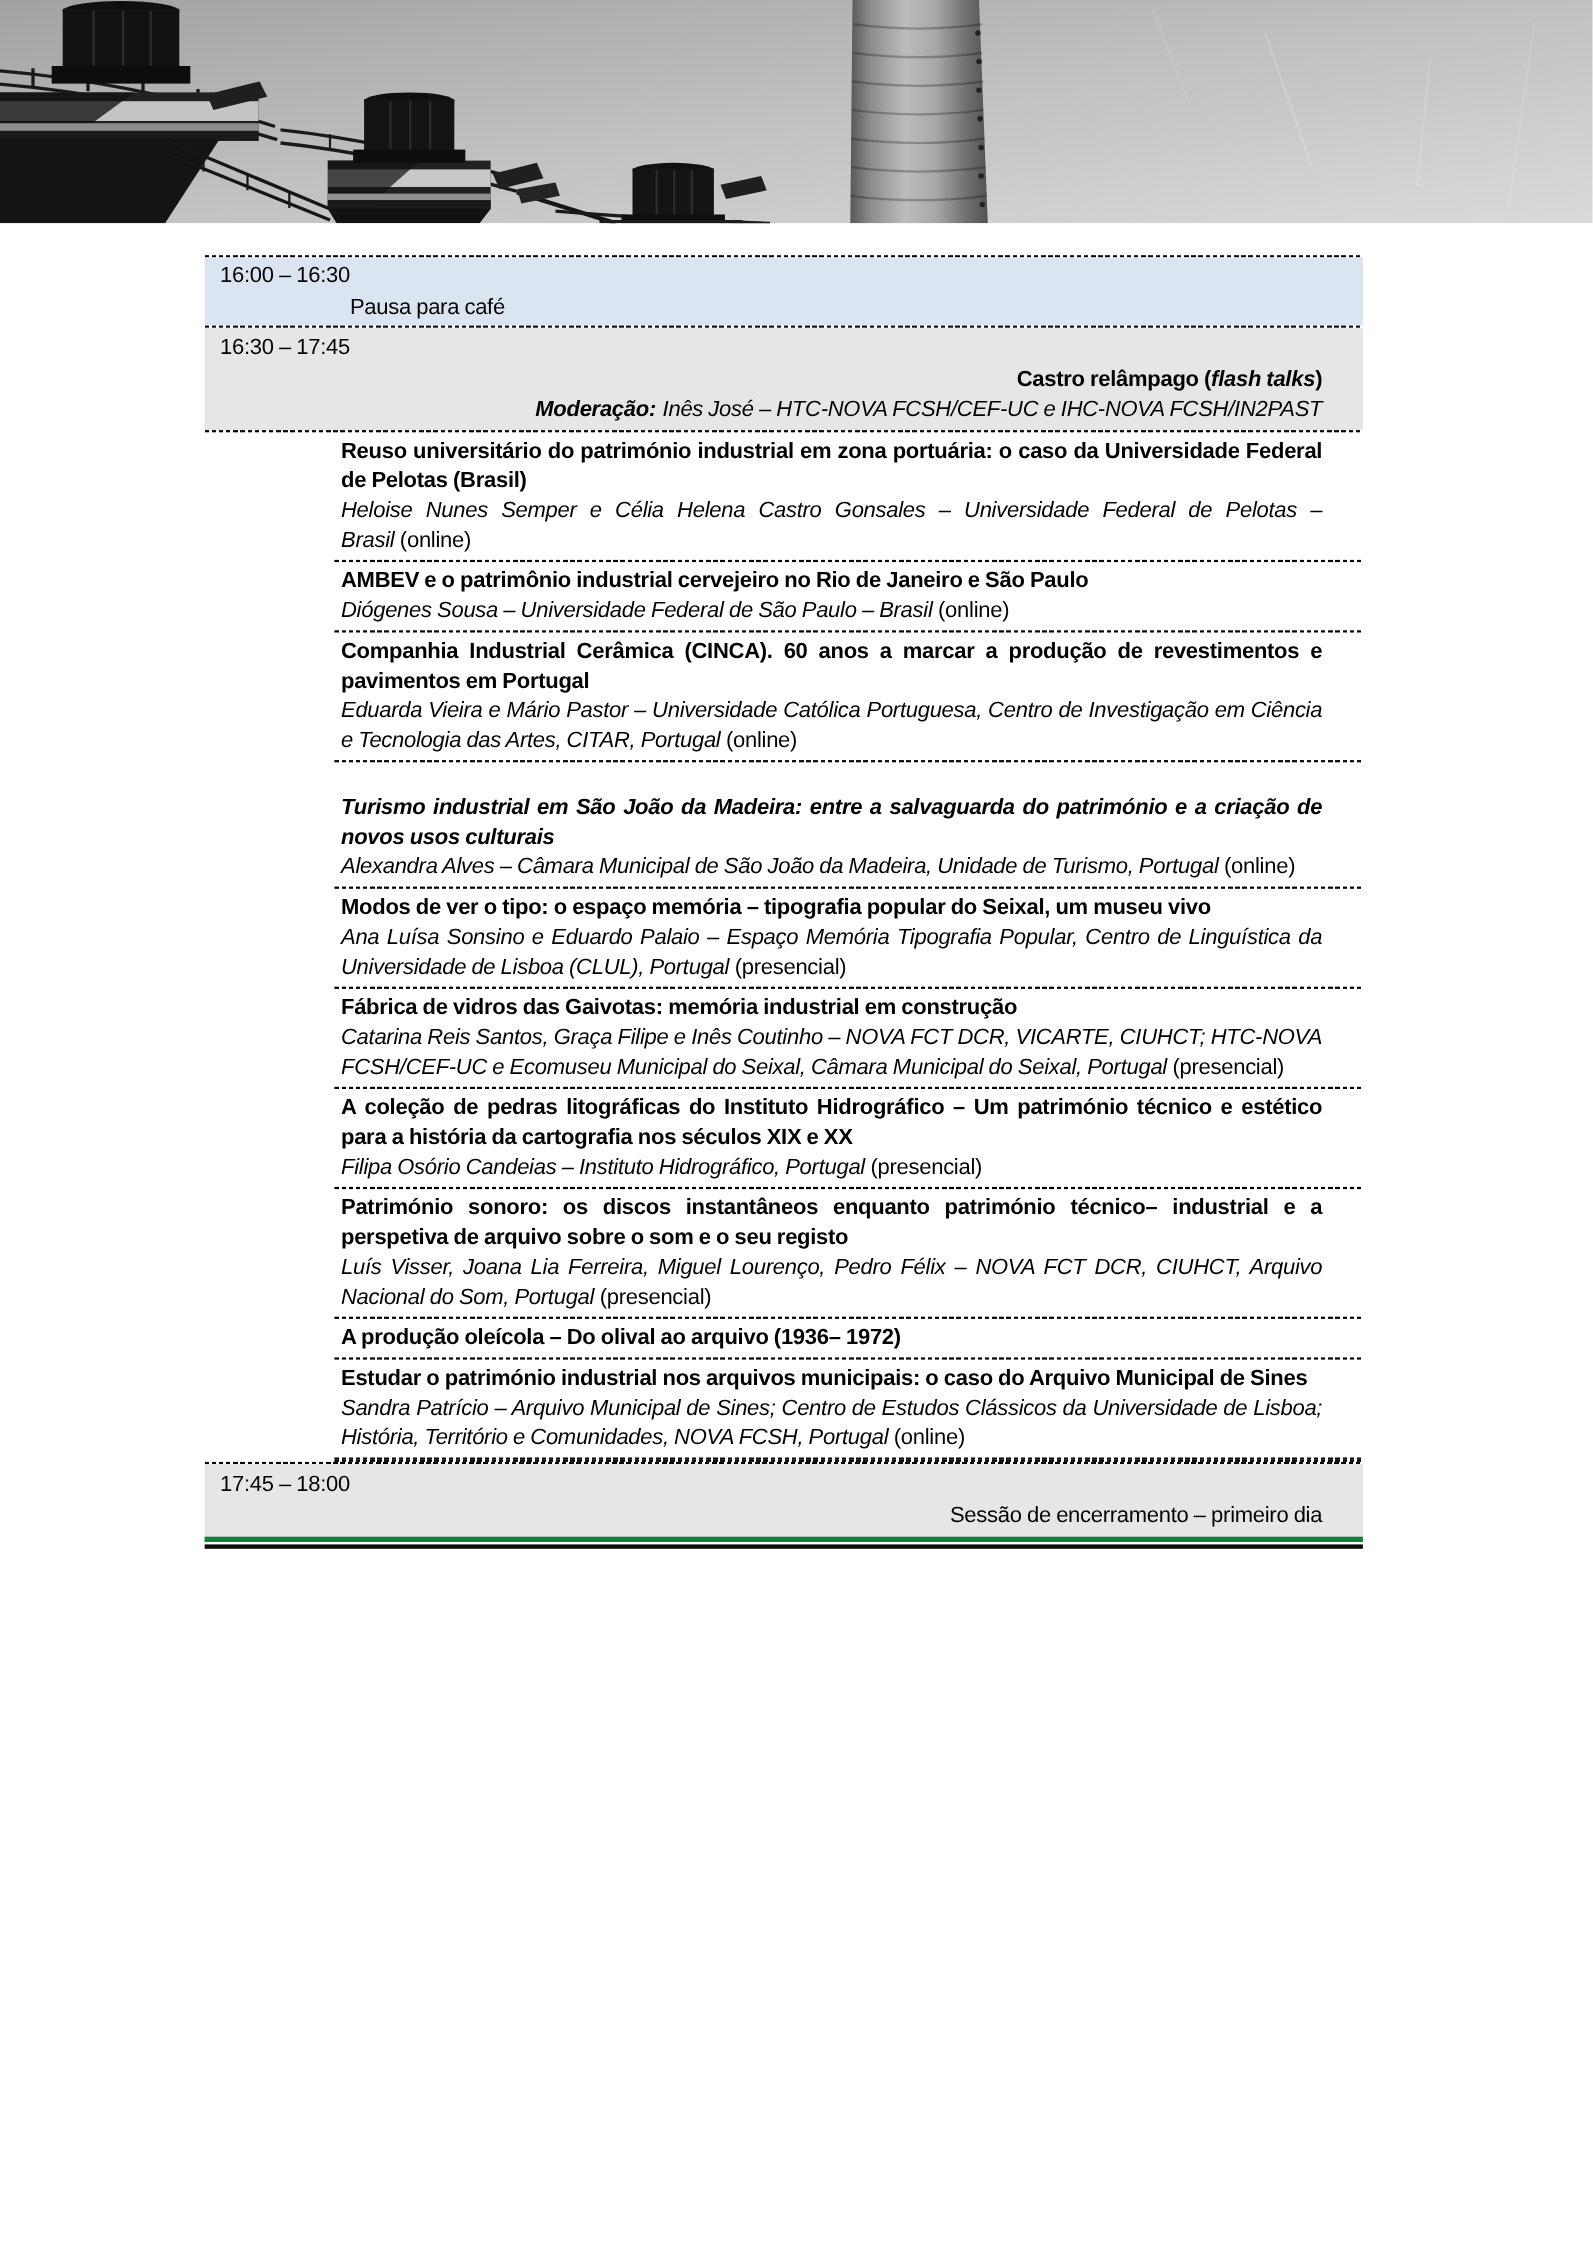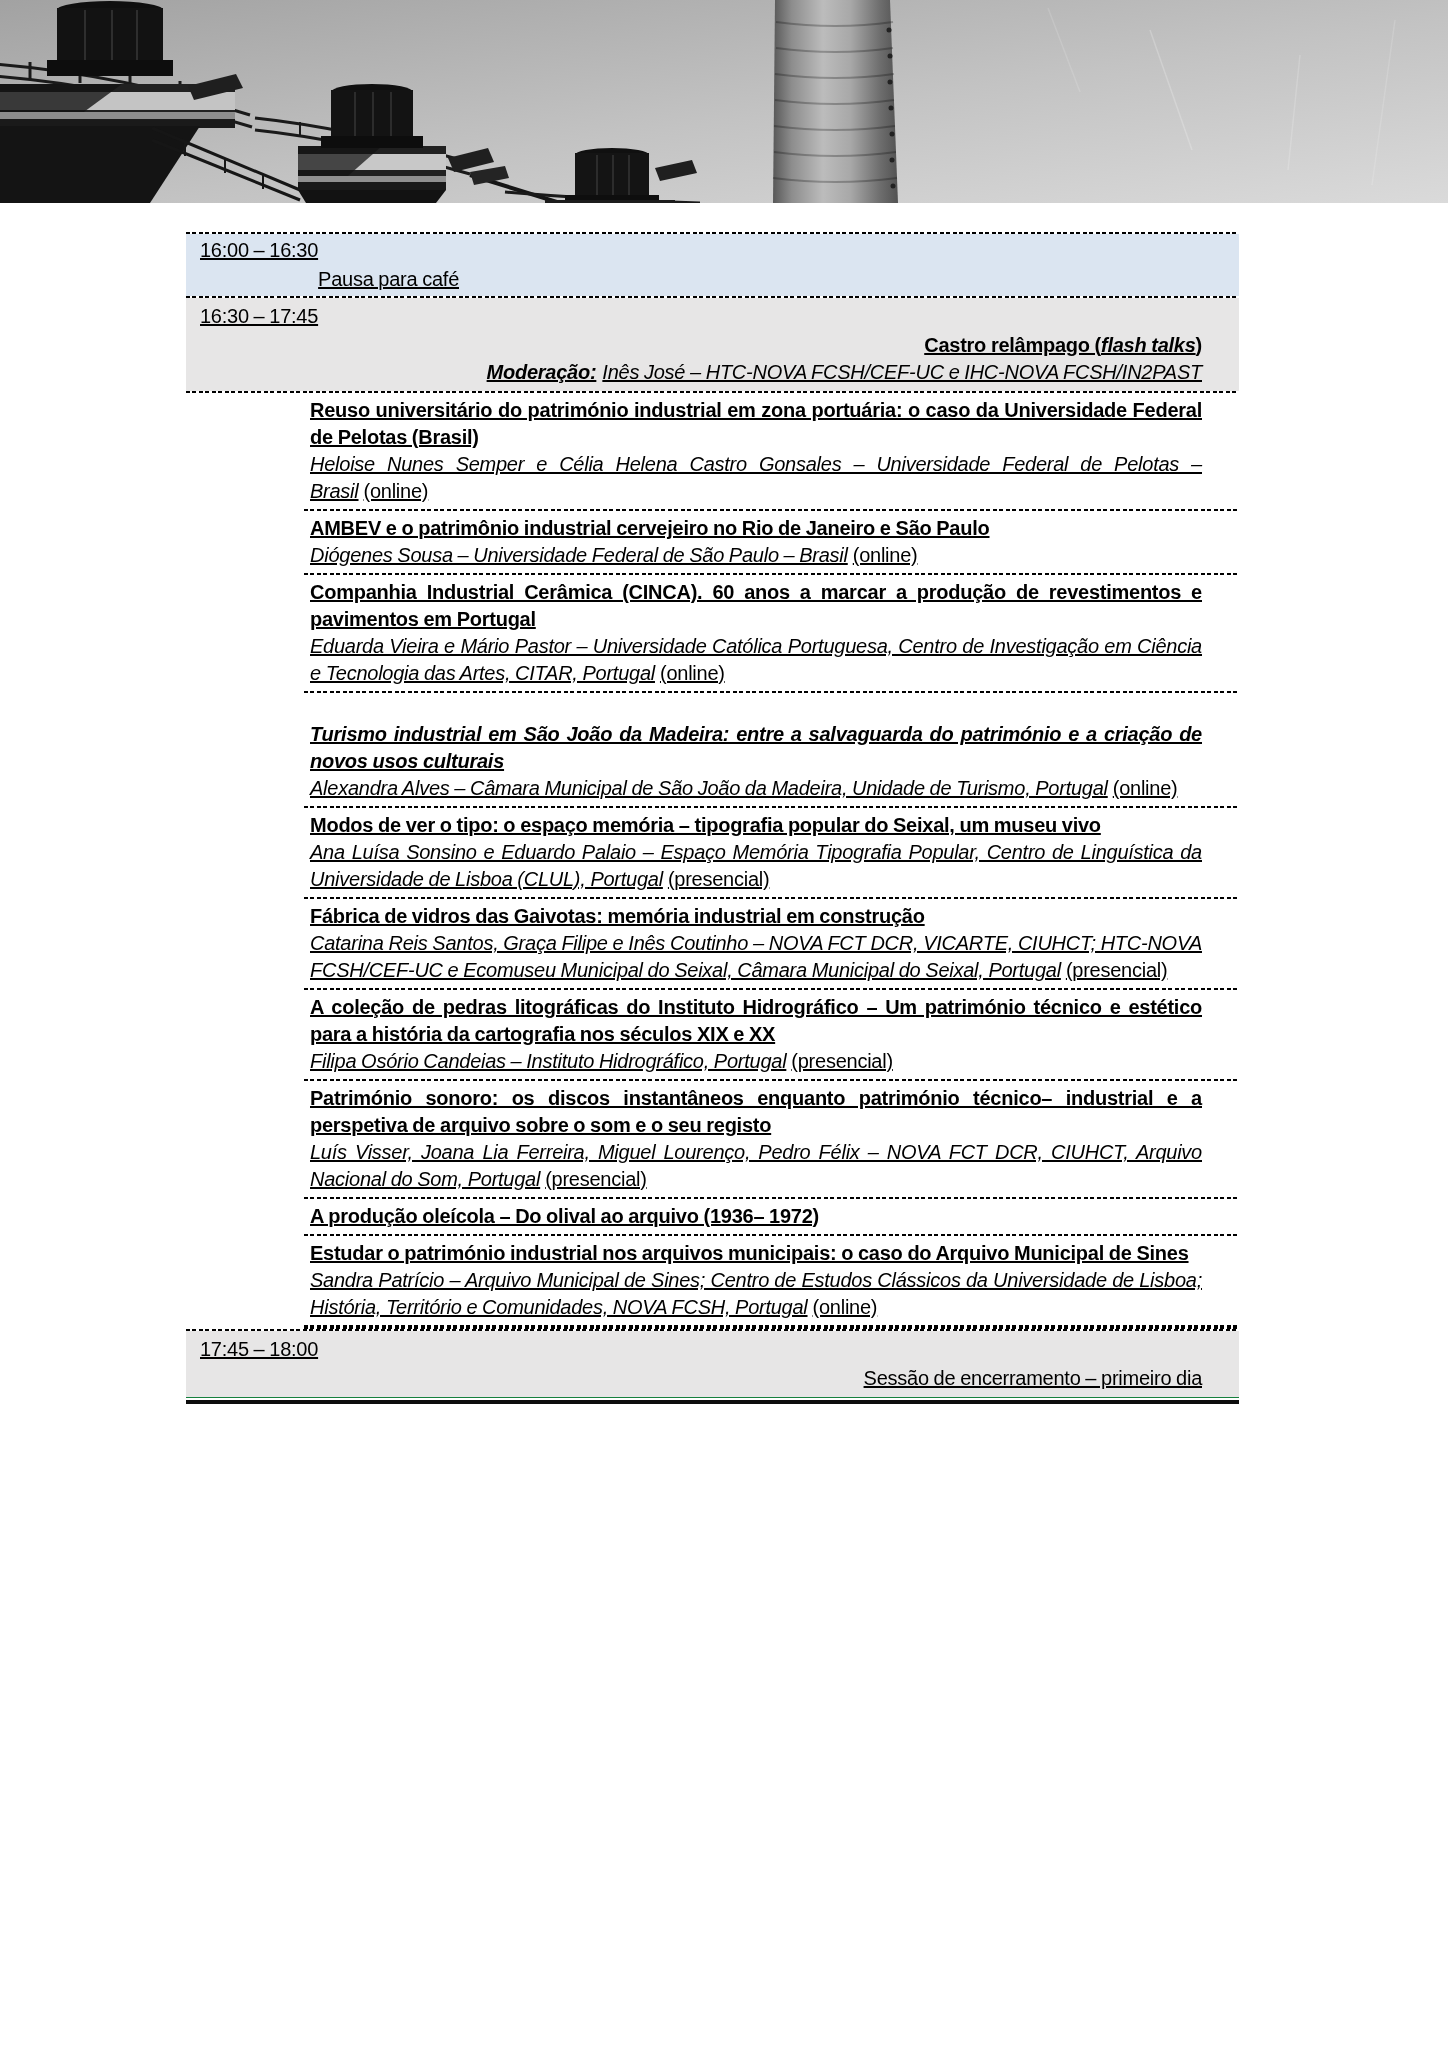--- a/index.html
+++ b/index.html
@@ -2,21 +2,21 @@
 <html><head>
 <meta charset="utf-8">
 <style>
   html,body{margin:0;padding:0;}
   body{
     width:1448px;height:2048px;background:#ffffff;color:#000;
     font-family:"Liberation Sans", sans-serif;
     -webkit-font-smoothing:antialiased;
     overflow:hidden;
   }
-  .page{position:relative;width:1223px;height:2048px;background:#fff;text-decoration:underline;}
+  .page{position:relative;width:1223px;height:2048px;background:#fff;}
 
   
   .photo{display:block;width:1448px;height:203px;}
 
   
   .schedule{
     width:1053px;
     margin:29px 0 0 186px;
     font-size:20px;line-height:27px;
     letter-spacing:-0.25px;word-spacing:-0.5px;
@@ -33,21 +33,21 @@
   .session-title .em{font-style:italic;}
   .mod-line{font-style:italic;}
   .mod-label{font-weight:bold;margin-right:6px;}
 
   .talk{padding:4px 37px 4px 124px;}
   .t-title{margin:0;font-weight:bold;text-align:justify;}
   .t-title.em{font-style:italic;margin-top:24px;}
   .t-authors{margin:0;font-style:italic;text-align:justify;}
   .t-authors .mode{font-style:normal;margin-left:5px;}
 
-  .closing{border-bottom:1px solid #15803d;gap:18px;}
+  .closing{border-bottom:5px solid #15803d;gap:18px;}
   .bottom-gap{height:2px;background:#fff;}
   .bottom-bar{height:4px;background:#0d0d0d;}
 </style>
 </head>
 <body>
 
 <div class="page">
 
   <svg class="photo" viewBox="0 0 1448 203" preserveAspectRatio="none" aria-hidden="true">
     <defs>

